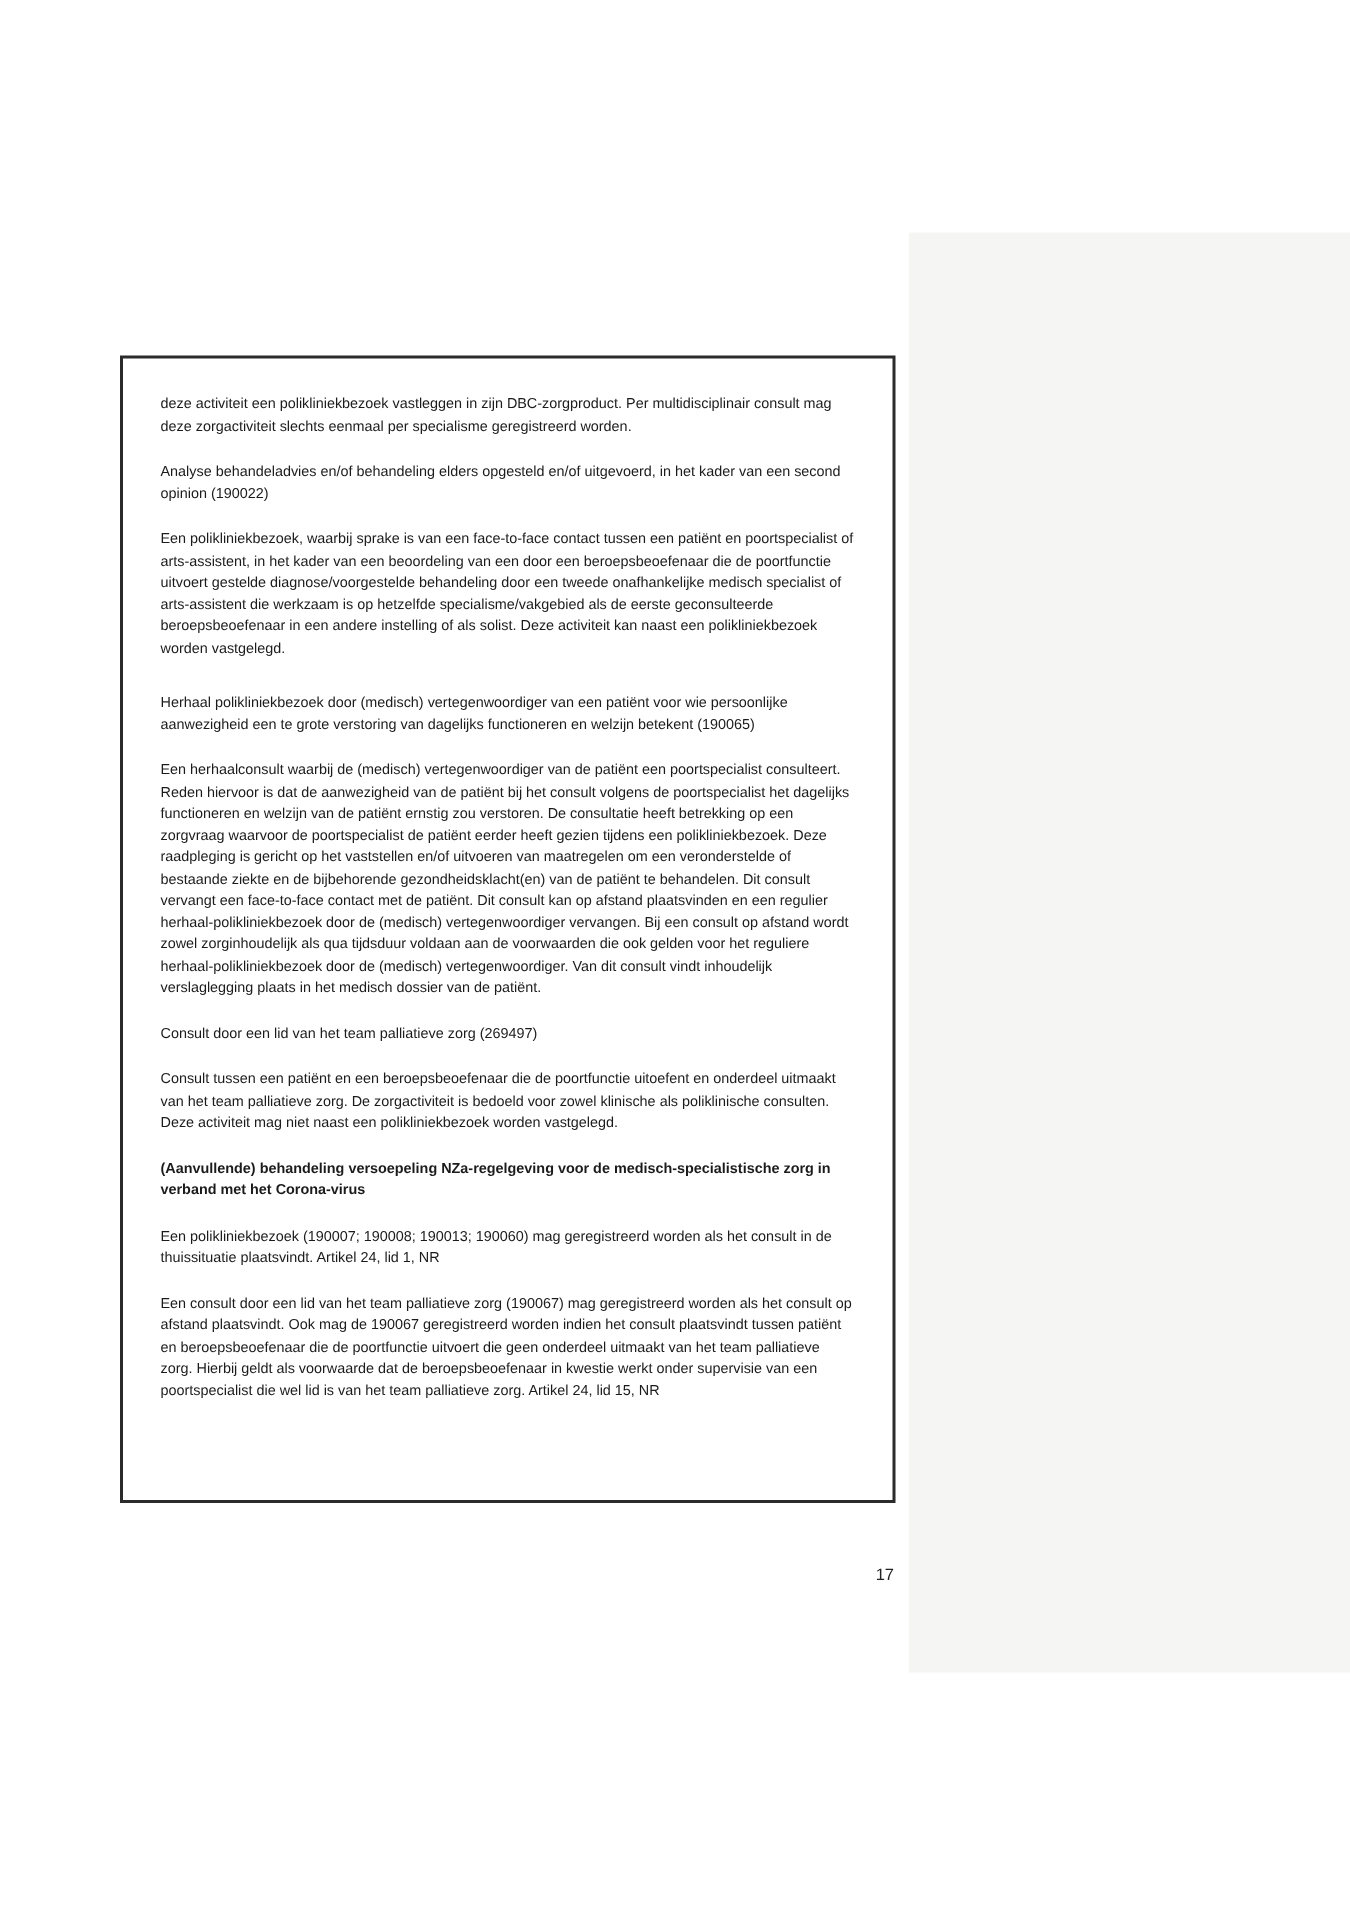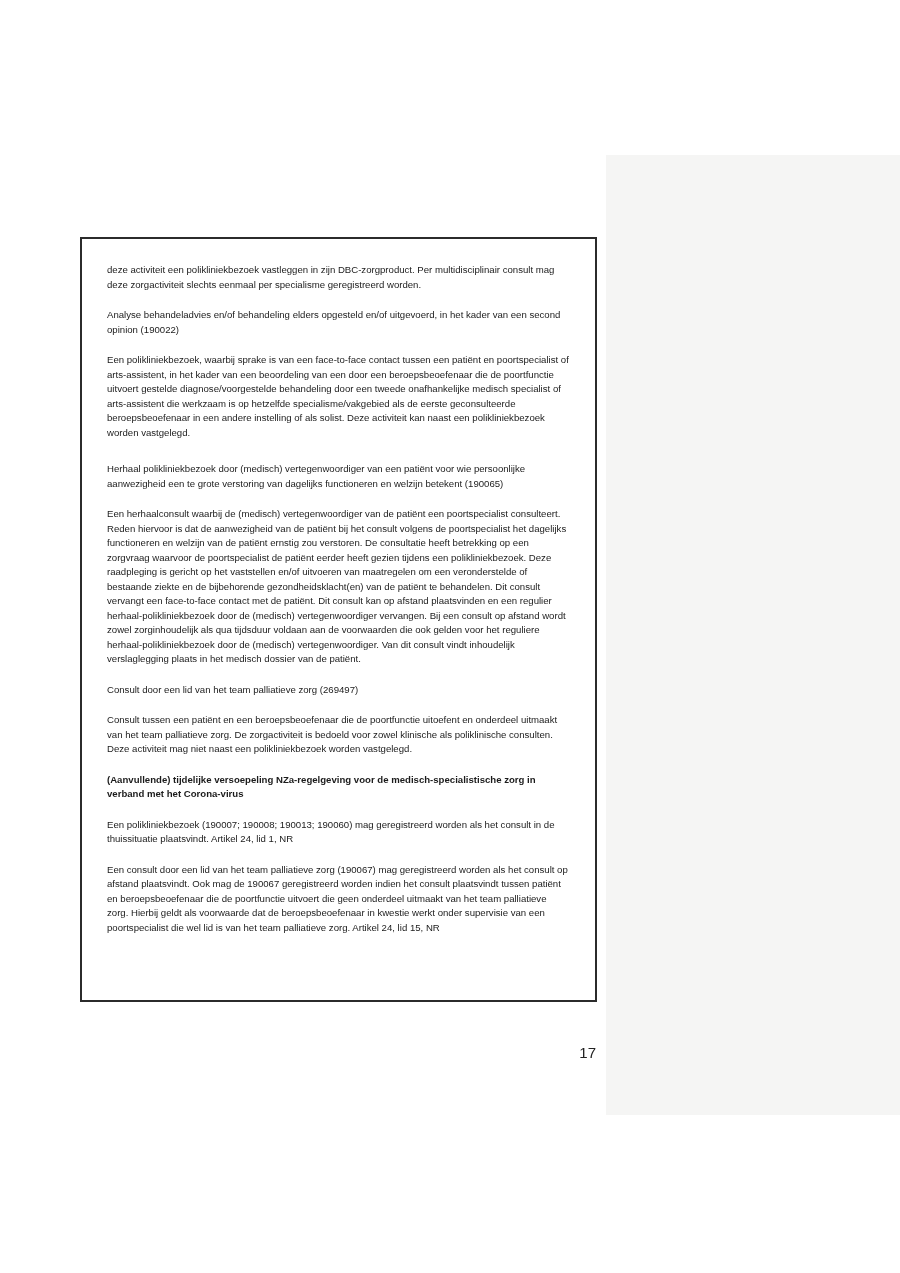--- a/index.html
+++ b/index.html
@@ -45,35 +45,35 @@
   .doc-box p.gap1 { margin-top: 14px; }
   .doc-box p.gap2 { margin-top: 22px; }
   .style-italic { }
   .style-bold { font-weight: bold; }
   .page-number {
     position: absolute;
     left: 560px;
     top: 1044px;
     width: 36px;
     text-align: right;
-    font-size: 15px;
+    font-size: 11px;
     color: #222222;
   }
 </style>
 </head>
 <body>
 
 <div class="page">
   <div class="side-panel"></div>
   <div class="doc-box" id="content-box">
       <p class="block style-normal">deze activiteit een polikliniekbezoek vastleggen in zijn DBC-zorgproduct. Per multidisciplinair consult mag deze zorgactiviteit slechts eenmaal per specialisme geregistreerd worden.</p>
       <p class="block style-italic gap1">Analyse behandeladvies en/of behandeling elders opgesteld en/of uitgevoerd, in het kader van een second opinion (190022)</p>
       <p class="block style-normal">Een polikliniekbezoek, waarbij sprake is van een face-to-face contact tussen een patiënt en poortspecialist of arts-assistent, in het kader van een beoordeling van een door een beroepsbeoefenaar die de poortfunctie uitvoert gestelde diagnose/voorgestelde behandeling door een tweede onafhankelijke medisch specialist of arts-assistent die werkzaam is op hetzelfde specialisme/vakgebied als de eerste geconsulteerde beroepsbeoefenaar in een andere instelling of als solist. Deze activiteit kan naast een polikliniekbezoek worden vastgelegd.</p>
       <p class="block style-italic gap2">Herhaal polikliniekbezoek door (medisch) vertegenwoordiger van een patiënt voor wie persoonlijke aanwezigheid een te grote verstoring van dagelijks functioneren en welzijn betekent (190065)</p>
       <p class="block style-normal">Een herhaalconsult waarbij de (medisch) vertegenwoordiger van de patiënt een poortspecialist consulteert. Reden hiervoor is dat de aanwezigheid van de patiënt bij het consult volgens de poortspecialist het dagelijks functioneren en welzijn van de patiënt ernstig zou verstoren. De consultatie heeft betrekking op een zorgvraag waarvoor de poortspecialist de patiënt eerder heeft gezien tijdens een polikliniekbezoek. Deze raadpleging is gericht op het vaststellen en/of uitvoeren van maatregelen om een veronderstelde of bestaande ziekte en de bijbehorende gezondheidsklacht(en) van de patiënt te behandelen. Dit consult vervangt een face-to-face contact met de patiënt. Dit consult kan op afstand plaatsvinden en een regulier herhaal-polikliniekbezoek door de (medisch) vertegenwoordiger vervangen. Bij een consult op afstand wordt zowel zorginhoudelijk als qua tijdsduur voldaan aan de voorwaarden die ook gelden voor het reguliere herhaal-polikliniekbezoek door de (medisch) vertegenwoordiger. Van dit consult vindt inhoudelijk verslaglegging plaats in het medisch dossier van de patiënt.</p>
       <p class="block style-italic gap1">Consult door een lid van het team palliatieve zorg (269497)</p>
       <p class="block style-normal">Consult tussen een patiënt en een beroepsbeoefenaar die de poortfunctie uitoefent en onderdeel uitmaakt van het team palliatieve zorg. De zorgactiviteit is bedoeld voor zowel klinische als poliklinische consulten. Deze activiteit mag niet naast een polikliniekbezoek worden vastgelegd.</p>
-      <p class="block style-bold gap1">(Aanvullende) tijdelijke versoepeling NZa-regelgeving voor de medisch-specialistische zorg in verband met het Corona-virus</p>
+      <p class="block style-bold gap1">(Aanvullende) behandeling versoepeling NZa-regelgeving voor de medisch-specialistische zorg in verband met het Corona-virus</p>
       <p class="block style-normal gap1">Een polikliniekbezoek (190007; 190008; 190013; 190060) mag geregistreerd worden als het consult in de thuissituatie plaatsvindt. Artikel 24, lid 1, NR</p>
       <p class="block style-normal gap1">Een consult door een lid van het team palliatieve zorg (190067) mag geregistreerd worden als het consult op afstand plaatsvindt. Ook mag de 190067 geregistreerd worden indien het consult plaatsvindt tussen patiënt en beroepsbeoefenaar die de poortfunctie uitvoert die geen onderdeel uitmaakt van het team palliatieve zorg. Hierbij geldt als voorwaarde dat de beroepsbeoefenaar in kwestie werkt onder supervisie van een poortspecialist die wel lid is van het team palliatieve zorg. Artikel 24, lid 15, NR</p>
     </div>
   <div class="page-number">17</div>
 </div>
 
 </body></html>

